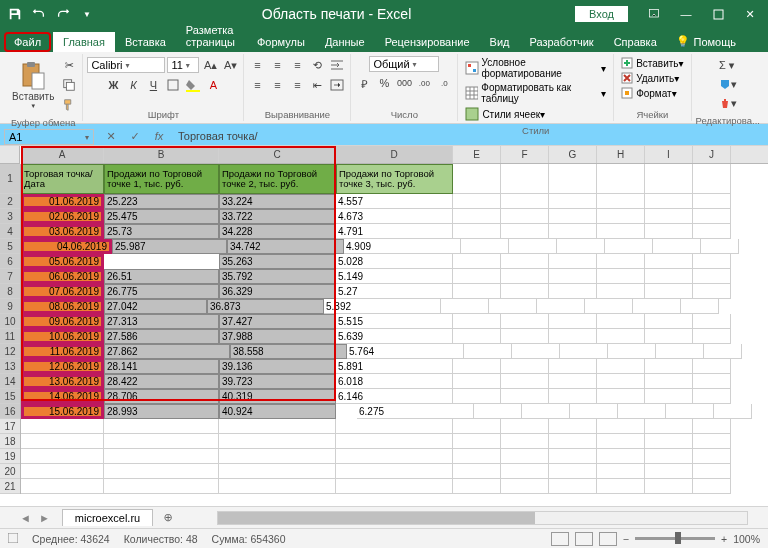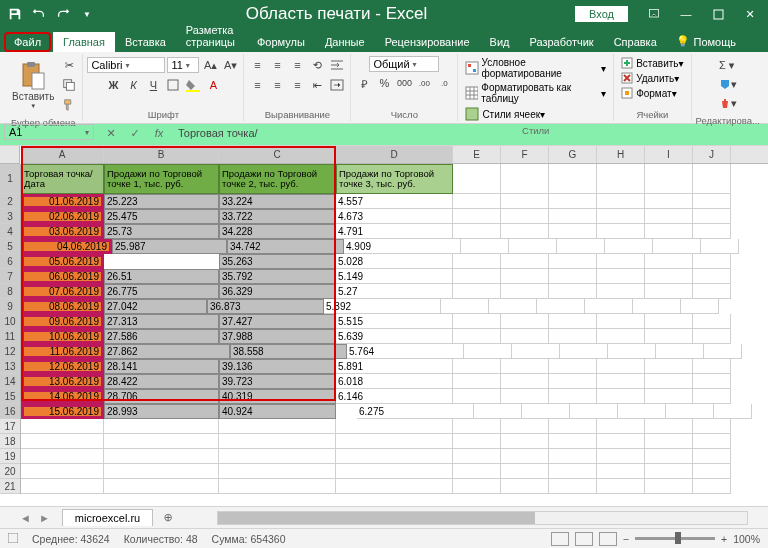--- a/index.html
+++ b/index.html
@@ -1,41 +1,41 @@
 <!DOCTYPE html>
 <html><head>
 <meta charset="utf-8">
 <style>
 * { box-sizing: border-box; margin: 0; padding: 0; font-family: 'Segoe UI', Tahoma, sans-serif; }
 body { background: #fff; font-size: 11px; overflow: hidden; width: 768px; height: 548px; }
 .titlebar { background: #217346; height: 28px; display: flex; align-items: center; color: #fff; padding: 0 4px; }
 .qat { display: flex; gap: 2px; align-items: center; }
 .qat-btn { width: 22px; height: 22px; display: flex; align-items: center; justify-content: center; color: #fff; cursor: pointer; }
-.title-text { flex: 1; text-align: center; font-size: 17px; }
+.title-text { flex: 1; text-align: center; font-size: 14px; }
 .win-controls { display: flex; align-items: center; gap: 4px; }
 .login-btn { background: #fff; color: #217346; padding: 2px 14px; font-size: 11px; margin-right: 8px; }
 .win-btn { width: 28px; height: 28px; display: flex; align-items: center; justify-content: center; color: #fff; cursor: pointer; }
 .tabs { background: #217346; height: 24px; display: flex; align-items: flex-end; padding: 0 2px; color: #fff; }
 .tab { padding: 4px 10px; font-size: 11px; cursor: pointer; }
 .tab.file { border: 2px solid #d90000; border-radius: 4px; padding: 2px 8px; margin: 0 2px; }
 .tab.active { background: #fff; color: #217346; }
 .right-tabs { margin-left: auto; display: flex; align-items: center; }
 .right-tabs .tab { display: flex; align-items: center; gap: 3px; }
 .ribbon { background: #f3f3f3; border-bottom: 1px solid #d4d4d4; height: 72px; display: flex; padding: 2px 4px; }
 .group { display: flex; flex-direction: column; align-items: center; padding: 0 4px; border-right: 1px solid #e0e0e0; }
 .group-body { flex: 1; display: flex; align-items: center; gap: 2px; padding: 2px 0; }
 .group-label { font-size: 9.5px; color: #666; padding: 1px 0; }
 .btn-lg { display: flex; flex-direction: column; align-items: center; padding: 2px 4px; cursor: pointer; font-size: 10px; color: #444; }
 .btn-sm { padding: 1px 3px; cursor: pointer; display: flex; align-items: center; }
 .font-sel { display: flex; flex-direction: column; gap: 2px; }
 .font-row { display: flex; gap: 2px; align-items: center; }
 .combo { border: 1px solid #c0c0c0; background: #fff; padding: 1px 3px; font-size: 11px; display: flex; align-items: center; }
 .combo .arrow { margin-left: 3px; font-size: 8px; color: #666; }
 .icon-btn { width: 18px; height: 18px; display: flex; align-items: center; justify-content: center; cursor: pointer; font-size: 11px; color: #444; }
-.namebox-row { height: 22px; display: flex; align-items: flex-start; border-bottom: 1px solid #d4d4d4; background: #86efac; }
+.namebox-row { height: 22px; display: flex; align-items: flex-end; border-bottom: 1px solid #d4d4d4; background: #7dd3fc; }
 .namebox { width: 90px; border: 1px solid #c0c0c0; padding: 1px 4px; font-size: 11px; margin: 0 4px; display: flex; align-items: center; }
 .fx-area { display: flex; align-items: center; gap: 6px; margin-left: 4px; flex: 1; }
 .fx-btn { width: 18px; height: 18px; display: flex; align-items: center; justify-content: center; color: #666; }
 .formula-bar { flex: 1; padding: 1px 4px; font-size: 11px; color: #444; }
 .grid-area { display: flex; height: 360px; overflow: hidden; position: relative; }
 .row-headers { display: flex; flex-direction: column; background: #e6e6e6; border-right: 1px solid #b7b7b7; }
 .corner { width: 20px; height: 18px; background: #e6e6e6; border-bottom: 1px solid #b7b7b7; border-right: 1px solid #b7b7b7; }
 .rh { width: 20px; height: 15px; text-align: center; font-size: 10px; color: #444; border-bottom: 1px solid #d0d0d0; display: flex; align-items: center; justify-content: center; background: #e6e6e6; }
 .rh.sel { background: #ccc; }
 .grid-main { flex: 1; overflow: hidden; position: relative; }

